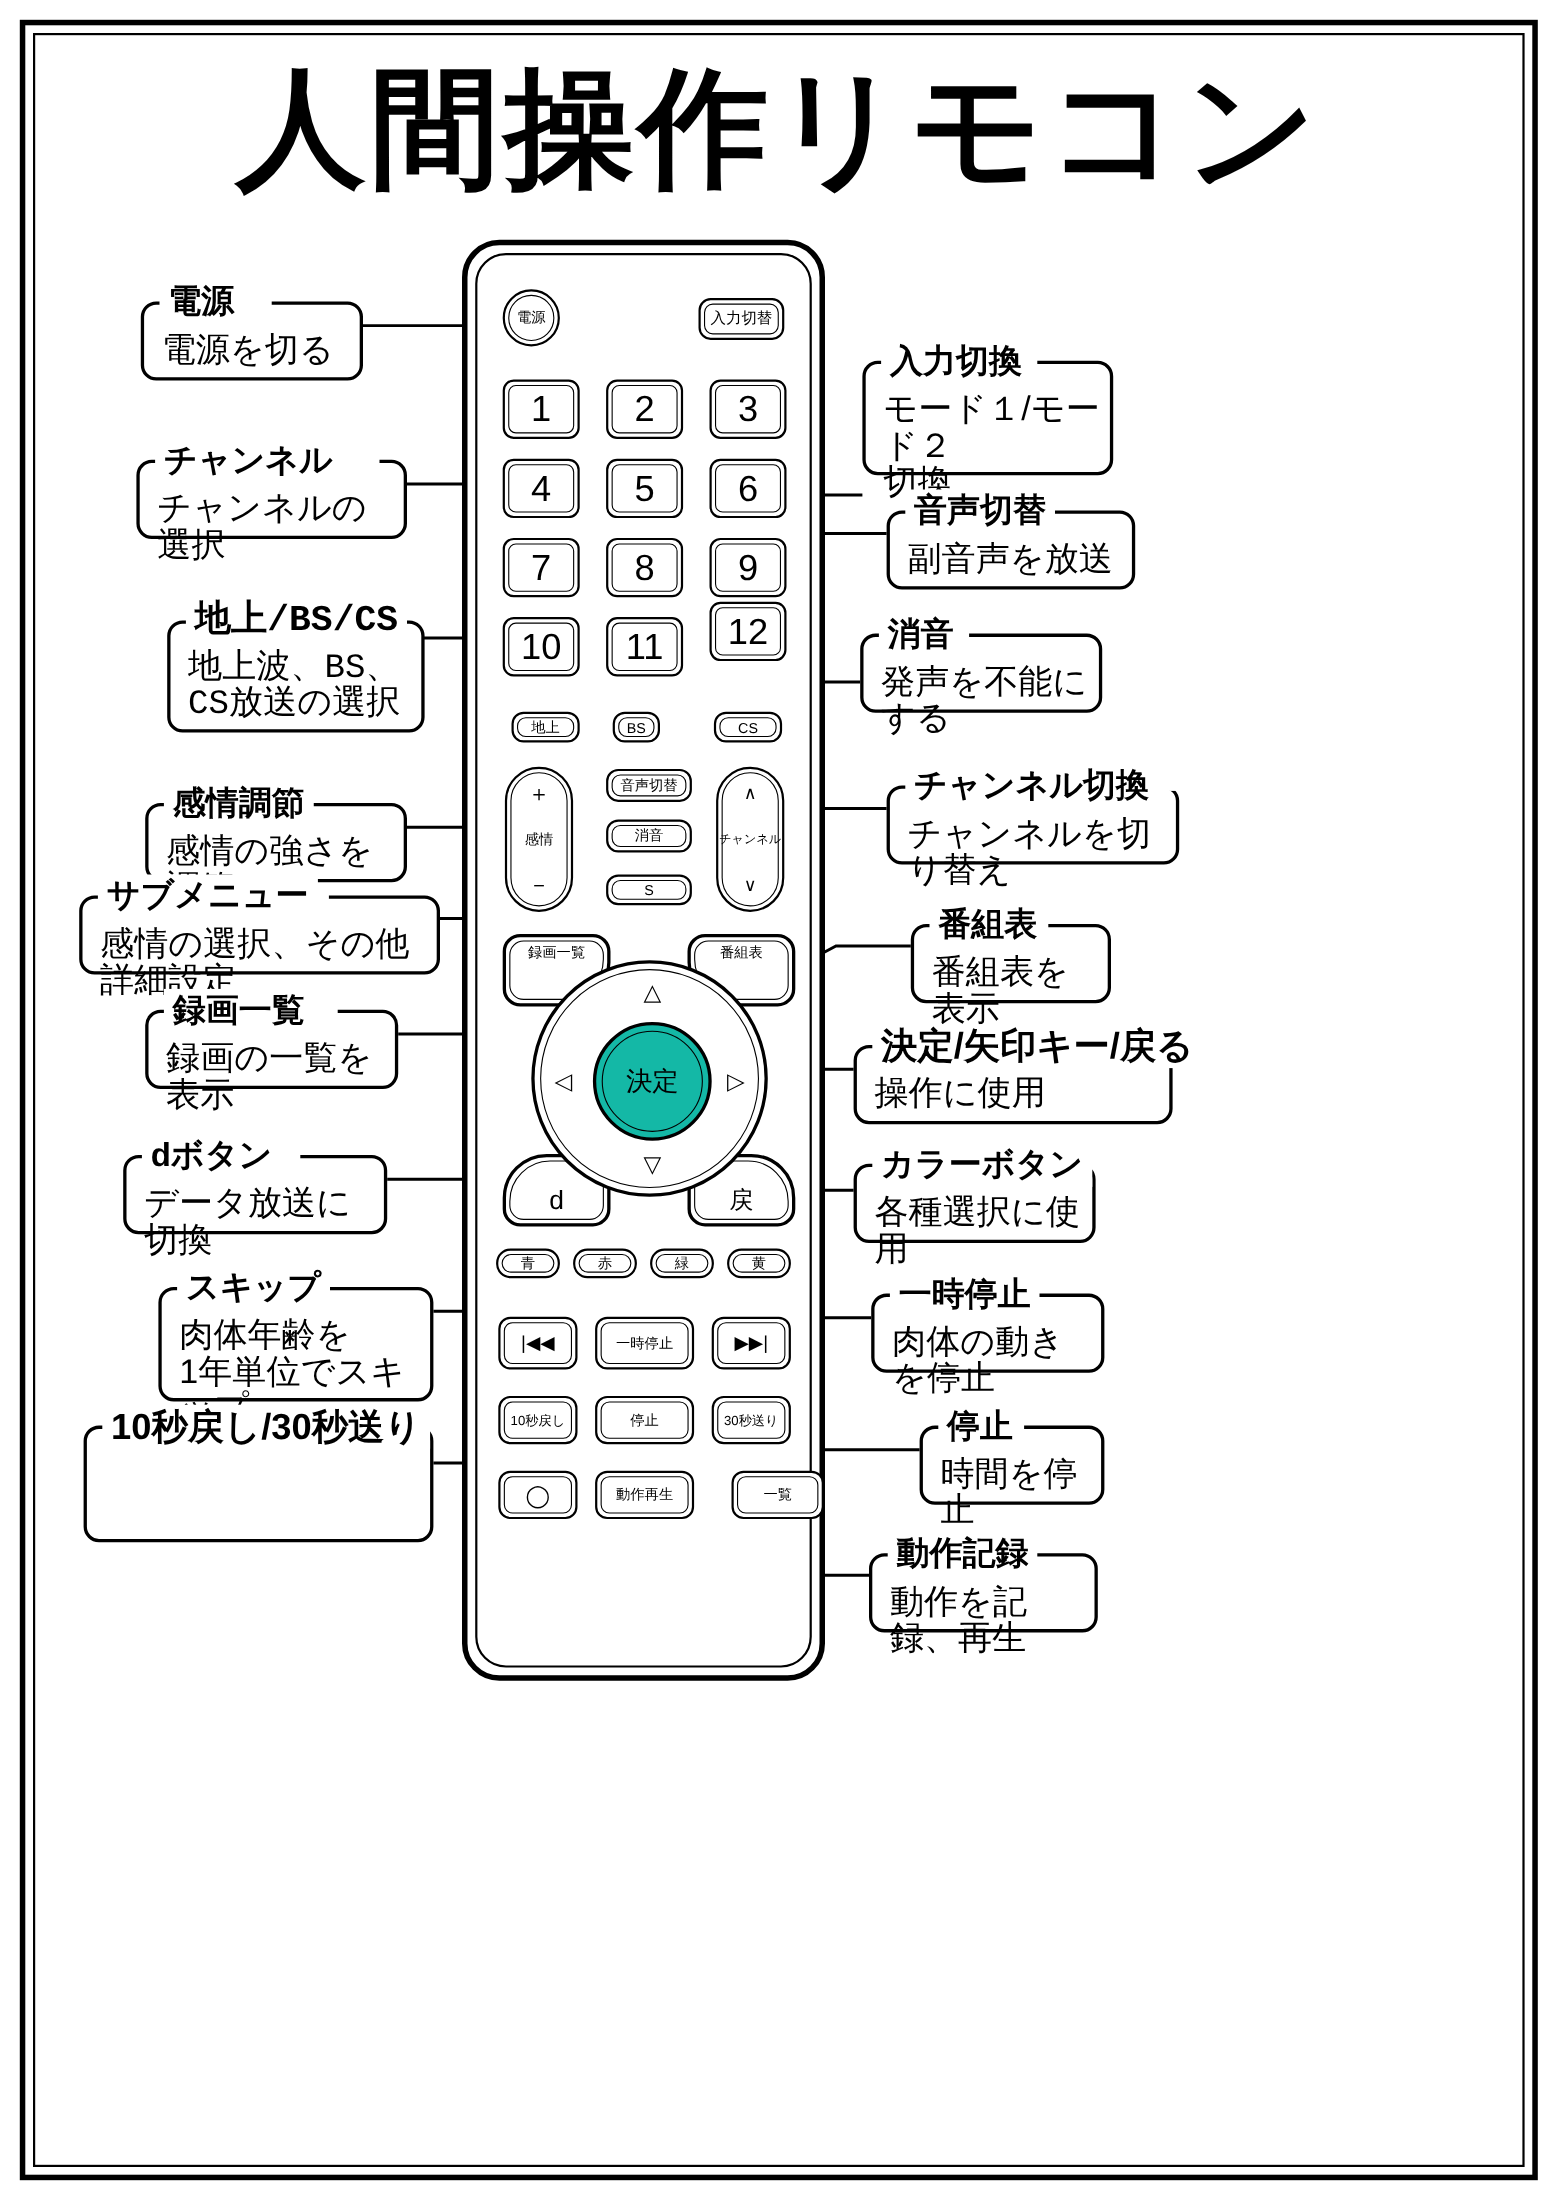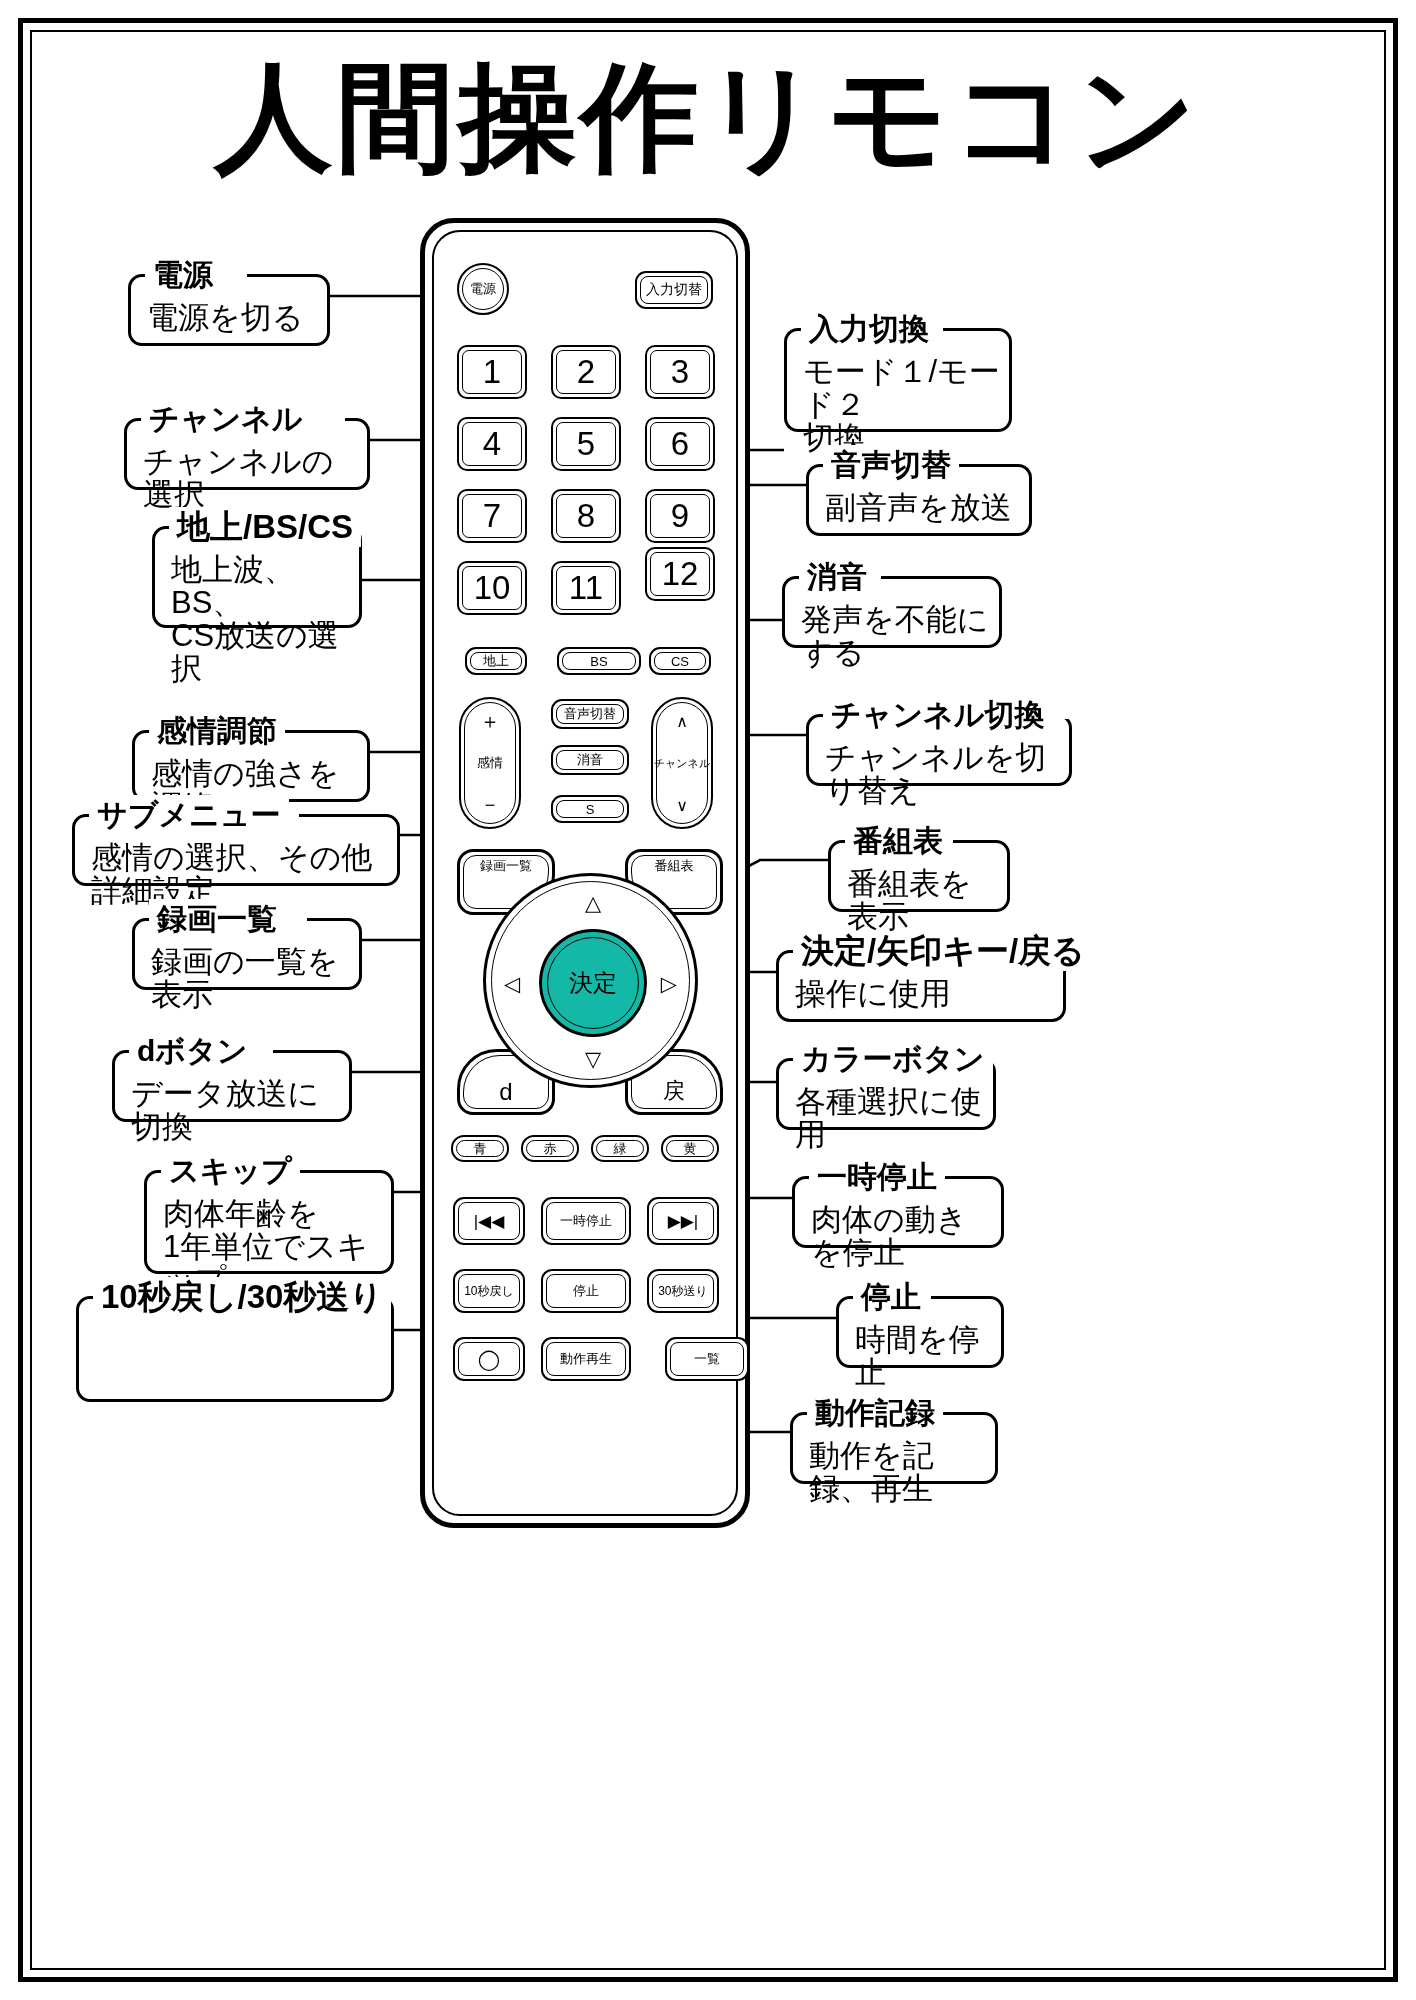--- a/index.html
+++ b/index.html
@@ -285,21 +285,21 @@
     <div class="ttl">電源</div>
     <div class="desc">電源を切る</div>
   </div>
 
   <div class="callout" style="left:124px; top:418px; width:246px; height:72px;">
     <div class="gap" style="left:28px; width:190px;"></div>
     <div class="ttl">チャンネル</div>
     <div class="desc">チャンネルの選択</div>
   </div>
 
-  <div class="callout" style="left:152px; top:526px; width:210px; height:102px;">
+  <div class="callout" style="left:152px; top:564px; width:234px; height:102px;font-family:Liberation Mono, monospace;">
     <div class="gap" style="left:24px; width:168px;"></div>
     <div class="ttl big">地上/BS/CS</div>
     <div class="desc">地上波、BS、
 CS放送の選択</div>
   </div>
 
   <div class="callout" style="left:132px; top:730px; width:238px; height:72px;">
     <div class="gap" style="left:26px; width:124px;"></div>
     <div class="ttl">感情調節</div>
     <div class="desc">感情の強さを調節</div>
@@ -458,21 +458,21 @@
       </div>
     <div class="btn num-btn" style="left:220px; top:324px;">
       <div class="inner"></div>
         <span class="lab">12</span>
       </div>
 
     <div class="btn pill" style="left:40px; top:424px; width:62px; height:28px;">
       <div class="inner"></div>
         <span class="lab tiny">地上</span>
       </div>
-    <div class="btn pill" style="left:132px; top:424px; width:84px; height:28px;">
+    <div class="btn pill" style="left:132px; top:424px; width:43px; height:28px;">
       <div class="inner"></div>
         <span class="lab tiny">BS</span>
       </div>
     <div class="btn pill" style="left:224px; top:424px; width:62px; height:28px;">
       <div class="inner"></div>
         <span class="lab tiny">CS</span>
       </div>
 
     <div class="btn pill" style="left:126px; top:476px; width:78px; height:30px;">
       <div class="inner"></div>

